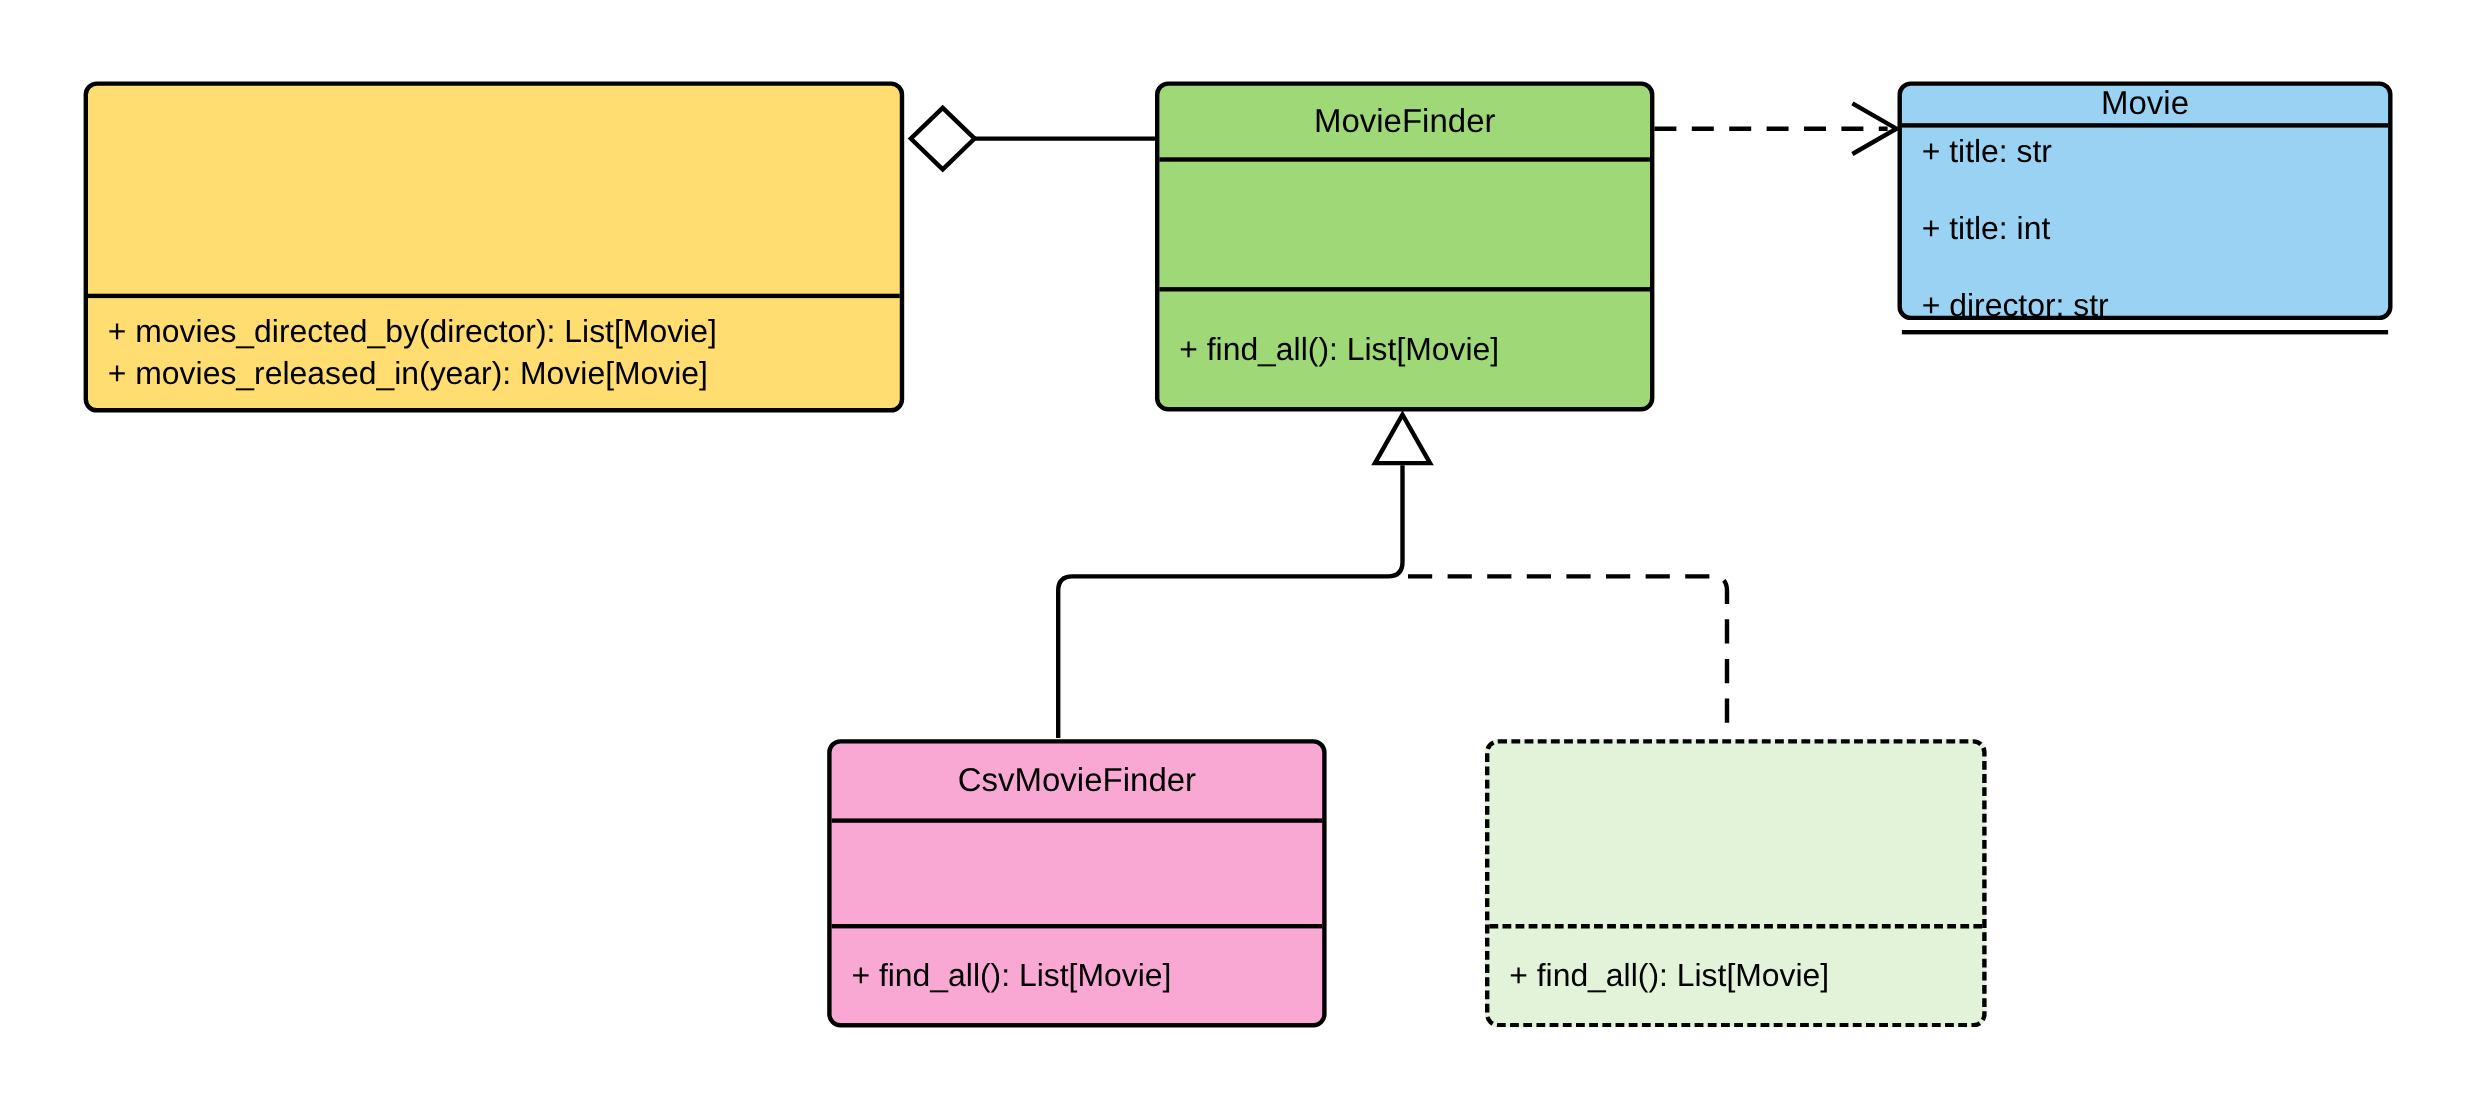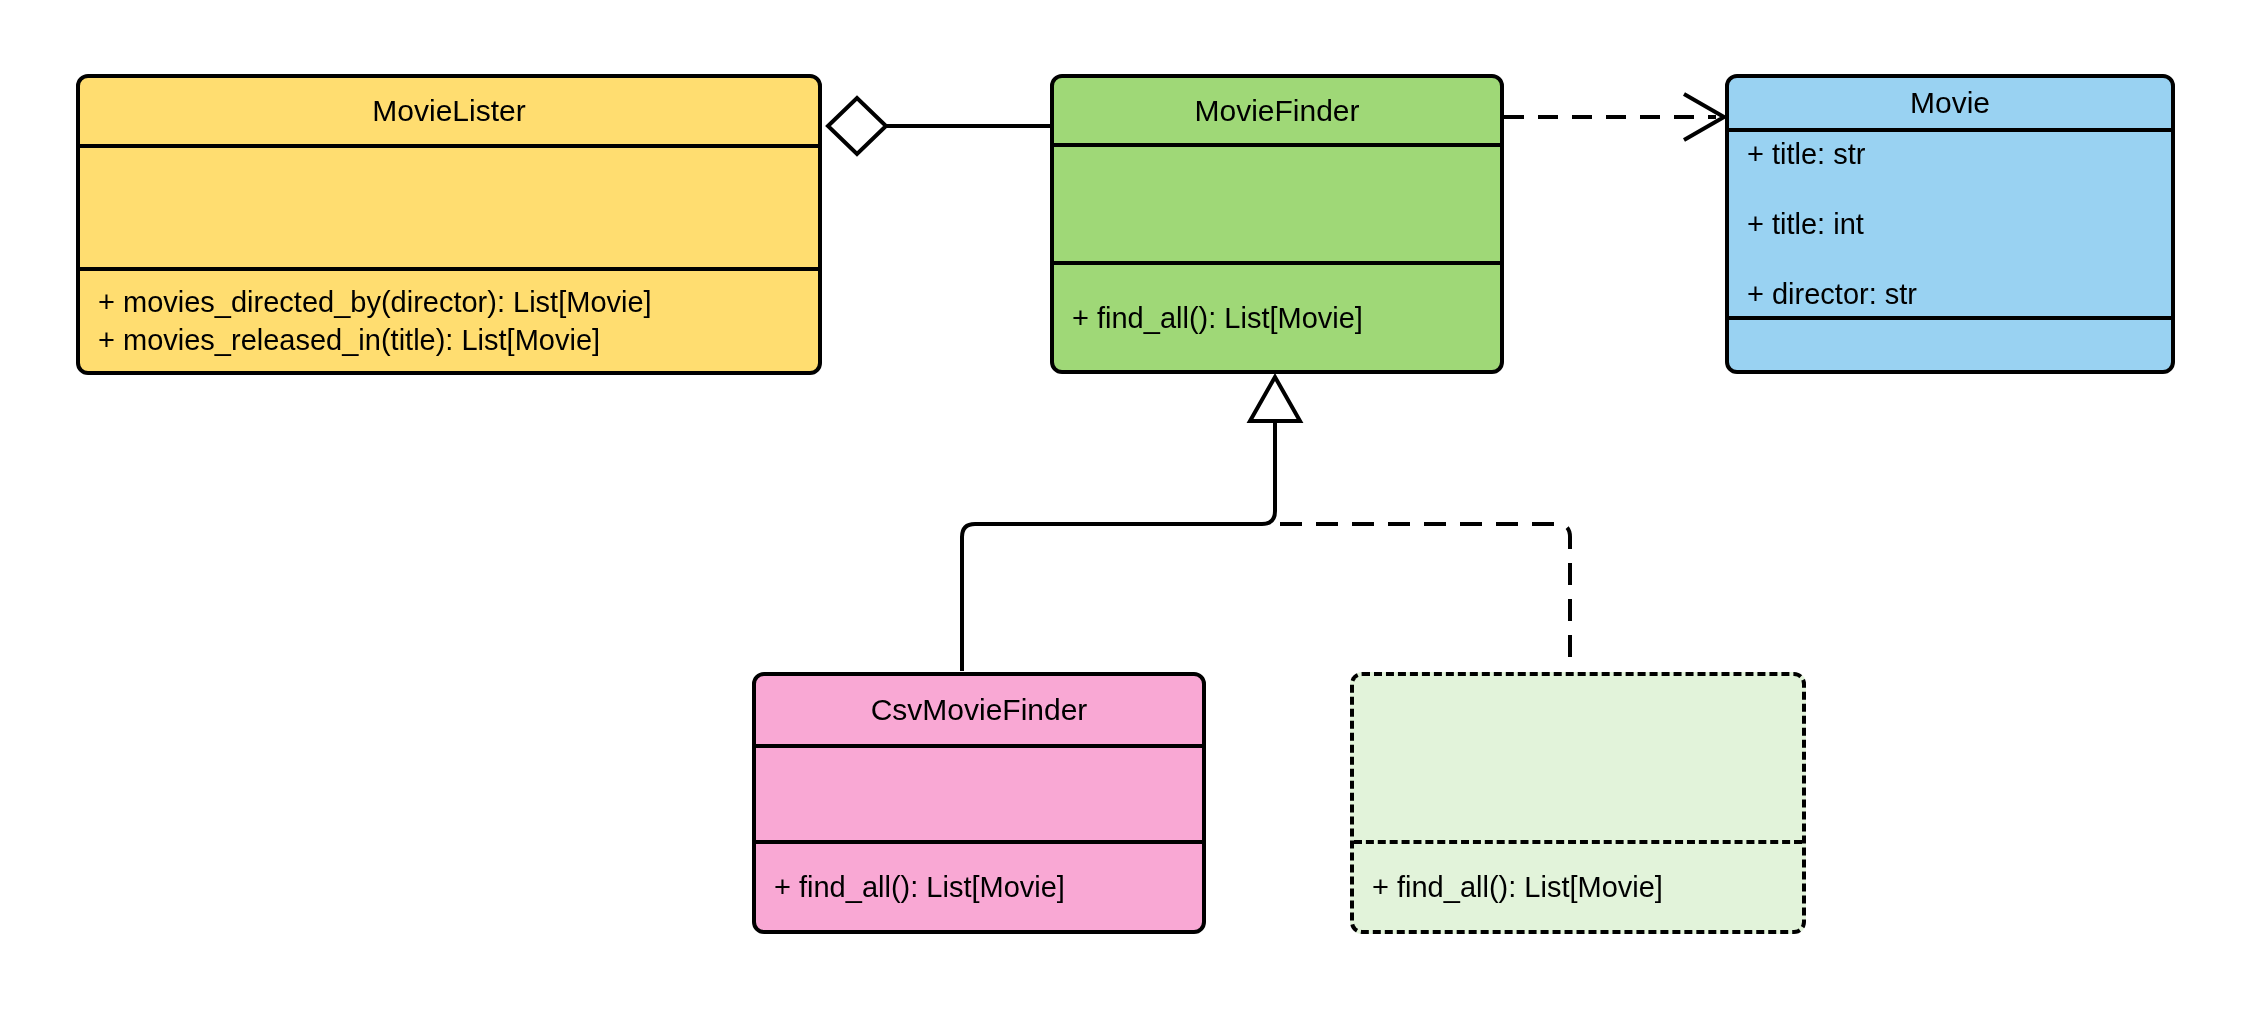--- a/index.html
+++ b/index.html
@@ -76,41 +76,38 @@
       <path d="M 1275 423 L 1275 511 Q 1275 524 1262 524 L 975 524 Q 962 524 962 537 L 962 671" fill="none" stroke="#000000" stroke-width="4"></path>
       <polygon points="1275,377 1250,421 1300,421" fill="#ffffff" stroke="#000000" stroke-width="4" stroke-linejoin="miter"></polygon>
     </g>
 
     <g>
       <path d="M 1280 524 L 1557 524 Q 1570 524 1570 537 L 1570 671" fill="none" stroke="#000000" stroke-width="4" stroke-dasharray="22 14"></path>
     </g>
   </svg>
 
   <div class="uml-class" style="left: 76px; top: 74px; width: 746px; height: 301px; background-color: rgb(255, 221, 112);">
-    <div class="sec title-sec" style="height:70px;">
-      <span>MovieLister</span>
-    </div>
     <div class="sec attrs-sec"></div>
     <div class="sec methods-sec" style="height:104px;">
       <div class="member">+ movies_directed_by(director): List[Movie]</div>
-      <div class="member">+ movies_released_in(title): List[Movie]</div>
+      <div class="member">+ movies_released_in(year): Movie[Movie]</div>
     </div>
   </div>
 
   <div class="uml-class" style="left: 1050px; top: 74px; width: 454px; height: 300px; background-color: rgb(159, 216, 119);">
     <div class="sec title-sec" style="height:69px;justify-content:center;">
       <span>MovieFinder</span>
     </div>
     <div class="sec attrs-sec"></div>
     <div class="sec methods-sec" style="height:109px;">
       <div class="member">+ find_all(): List[Movie]</div>
     </div>
   </div>
 
-  <div class="uml-class" style="left: 1725px; top: 74px; width: 450px; height: 300px; background-color: rgb(153, 210, 242);">
+  <div class="uml-class" style="left: 1725px; top: 74px; width: 450px; height: 217px; background-color: rgb(153, 210, 242);">
     <div class="sec title-sec" style="height:71px;">
       <span>Movie</span>
     </div>
     <div class="sec attrs-sec">
       <div class="member loose">+ title: str</div>
       <div class="member loose">+ title: int</div>
       <div class="member loose">+ director: str</div>
     </div>
     <div class="sec methods-sec" style="height:70px;"></div>
   </div>

